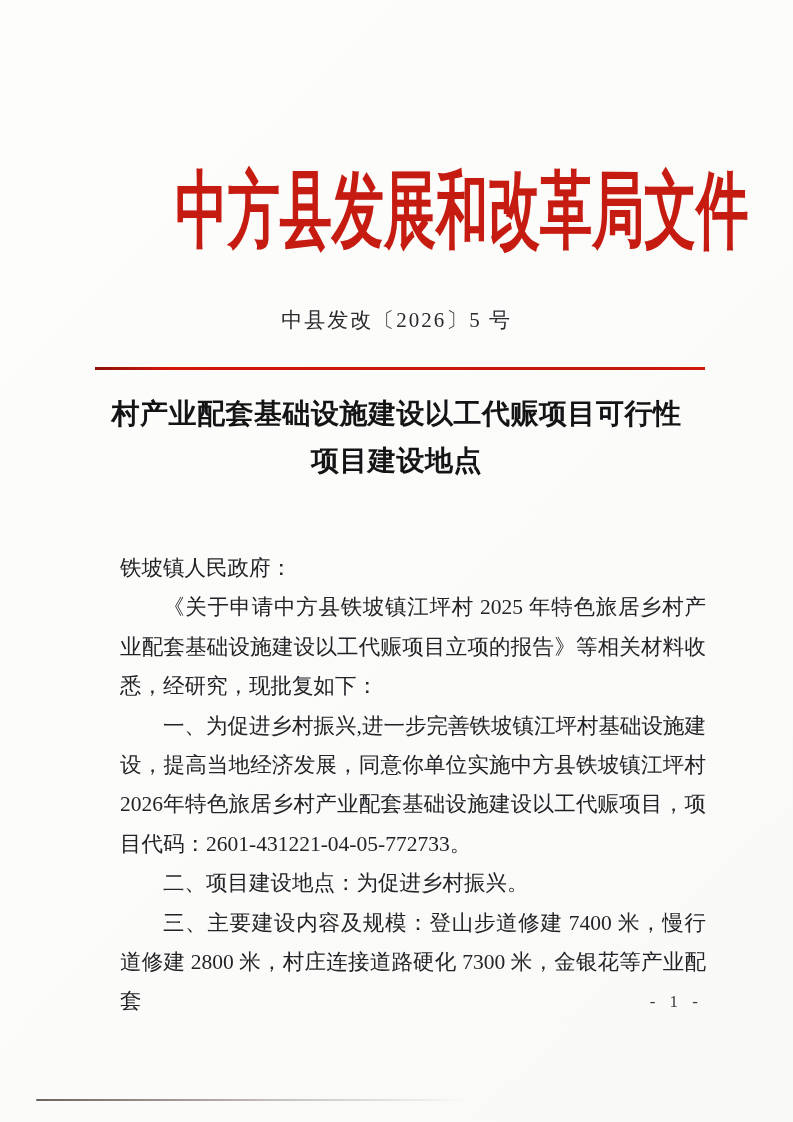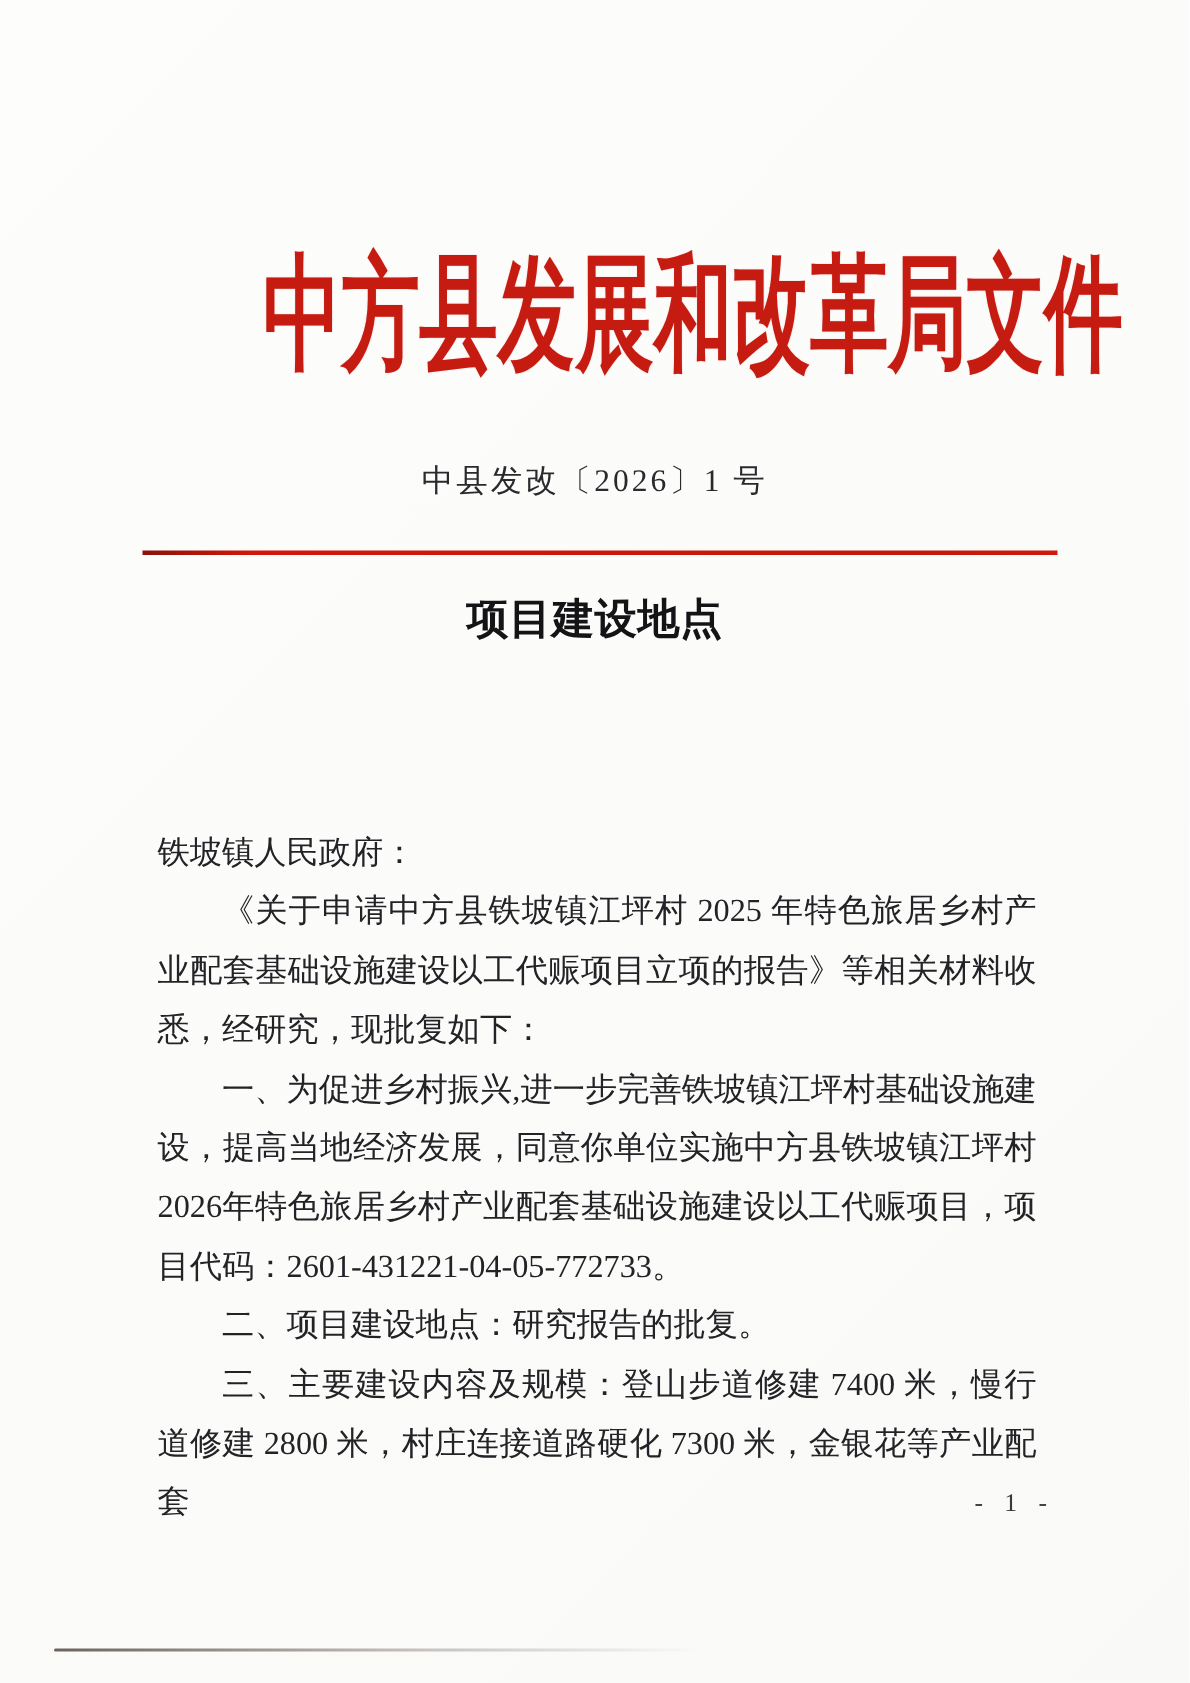--- a/index.html
+++ b/index.html
@@ -70,21 +70,21 @@
     font-size: 28px;
     line-height: 47px;
     letter-spacing: 0.5px;
     color: #141416;
   }
 
   
   .body-text {
     position: absolute;
     top: 549px;
-    left: 105px;
+    left: 120px;
     width: 586px;
     font-size: 21.5px;
     line-height: 39.4px;
     text-align: justify;
     color: #232327;
   }
   .body-text p {
     margin: 0;
   }
   .body-text p.indent {
@@ -117,33 +117,34 @@
 </style>
 </head>
 <body>
 
 <div class="page">
 
   <div class="letterhead">
     <span class="letterhead-text">中方县发展和改革局文件</span>
   </div>
 
-  <div class="doc-number">中县发改〔2026〕1 号</div>
+  <div class="doc-number">中县发改〔2026〕5 号</div>
 
   <div class="red-line"></div>
 
   <div class="doc-title">
+    <div>村产业配套基础设施建设以工代赈项目可行性</div>
     <div>项目建设地点</div>
   </div>
 
   <div class="body-text">
     <p>铁坡镇人民政府：</p>
     <p class="indent">《关于申请中方县铁坡镇江坪村 2025 年特色旅居乡村产业配套基础设施建设以工代赈项目立项的报告》等相关材料收悉，经研究，现批复如下：</p>
     <p class="indent">一、为促进乡村振兴,进一步完善铁坡镇江坪村基础设施建设，提高当地经济发展，同意你单位实施中方县铁坡镇江坪村2026年特色旅居乡村产业配套基础设施建设以工代赈项目，项目代码：2601-431221-04-05-772733。</p>
-    <p class="indent">二、项目建设地点：研究报告的批复。</p>
+    <p class="indent">二、项目建设地点：为促进乡村振兴。</p>
     <p class="indent">三、主要建设内容及规模：登山步道修建 7400 米，慢行道修建 2800 米，村庄连接道路硬化 7300 米，金银花等产业配套</p>
   </div>
 
   <div class="page-number">- 1 -</div>
 
   <div class="scan-artifact"></div>
 
 </div>
 
 </body></html>

